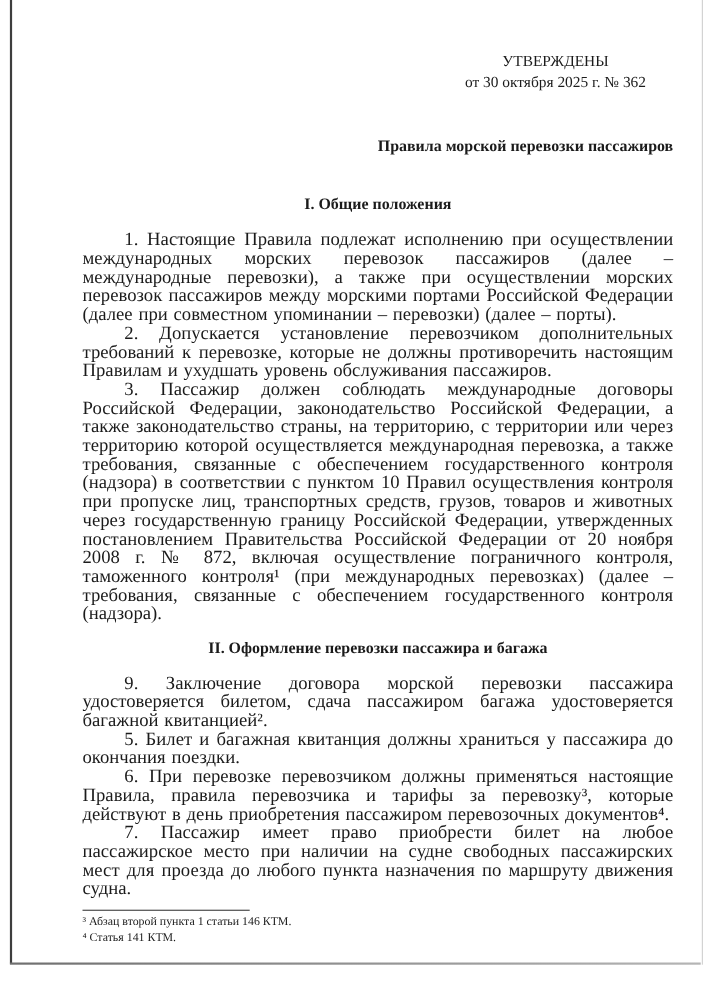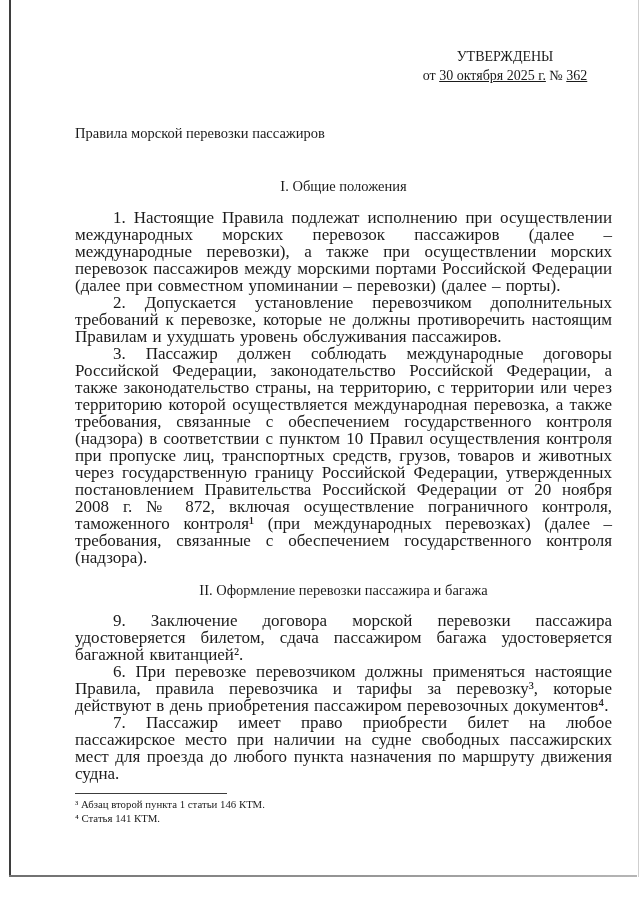--- a/index.html
+++ b/index.html
@@ -29,32 +29,32 @@
     position: absolute; left: 75px; top: 47px; width: 537px;
   }
   .approval {
     width: 214px;
     margin-left: auto;
     text-align: center;
     font-size: 14px;
     line-height: 19px;
     white-space: nowrap;
   }
-  .u { text-decoration: underline; }
+  .u { }
   .doc-title {
     margin: 40px 0 0 0;
-    text-align: left;
+    text-align: right;
     font-size: 14.5px;
-    font-weight: normal;
+    font-weight: bold;
   }
   .section-heading {
     margin: 36px 0 14px 0;
     text-align: center;
     font-size: 14.5px;
-    font-weight: normal;
+    font-weight: bold;
   }
   .section-heading.second {
     margin: 16px 0 13px 0;
   }
   .para {
     margin: 0;
     font-size: 17px;
     line-height: 17px;
     text-align: justify;
     text-indent: 38px;
@@ -92,20 +92,21 @@
 
     <div class="section-heading">I. Общие положения</div>
 
     <p class="para">1. Настоящие Правила подлежат исполнению при осуществлении международных морских перевозок пассажиров (далее – международные перевозки), а также при осуществлении морских перевозок пассажиров между морскими портами Российской Федерации (далее при совместном упоминании – перевозки) (далее – порты).</p>
     <p class="para">2. Допускается установление перевозчиком дополнительных требований к перевозке, которые не должны противоречить настоящим Правилам и ухудшать уровень обслуживания пассажиров.</p>
     <p class="para">3. Пассажир должен соблюдать международные договоры Российской Федерации, законодательство Российской Федерации, а также законодательство страны, на территорию, с территории или через территорию которой осуществляется международная перевозка, а также требования, связанные с обеспечением государственного контроля (надзора) в соответствии с пунктом 10 Правил осуществления контроля при пропуске лиц, транспортных средств, грузов, товаров и животных через государственную границу Российской Федерации, утвержденных постановлением Правительства Российской Федерации от 20 ноября 2008 г. № 872, включая осуществление пограничного контроля, таможенного контроля¹ (при международных перевозках) (далее – требования, связанные с обеспечением государственного контроля (надзора).</p>
 
     <div class="section-heading second">II. Оформление перевозки пассажира и багажа</div>
 
     <p class="para">9. Заключение договора морской перевозки пассажира удостоверяется билетом, сдача пассажиром багажа удостоверяется багажной квитанцией².</p>
+    <p class="para">5. Билет и багажная квитанция должны храниться у пассажира до окончания поездки.</p>
     <p class="para">6. При перевозке перевозчиком должны применяться настоящие Правила, правила перевозчика и тарифы за перевозку³, которые действуют в день приобретения пассажиром перевозочных документов⁴.</p>
     <p class="para">7. Пассажир имеет право приобрести билет на любое пассажирское место при наличии на судне свободных пассажирских мест для проезда до любого пункта назначения по маршруту движения судна.</p>
 
     <div class="footnote-sep"></div>
 
     <p class="footnote">³ Абзац второй пункта 1 статьи 146 КТМ.</p>
     <p class="footnote">⁴ Статья 141 КТМ.</p>
 
   </div>
 </div>

